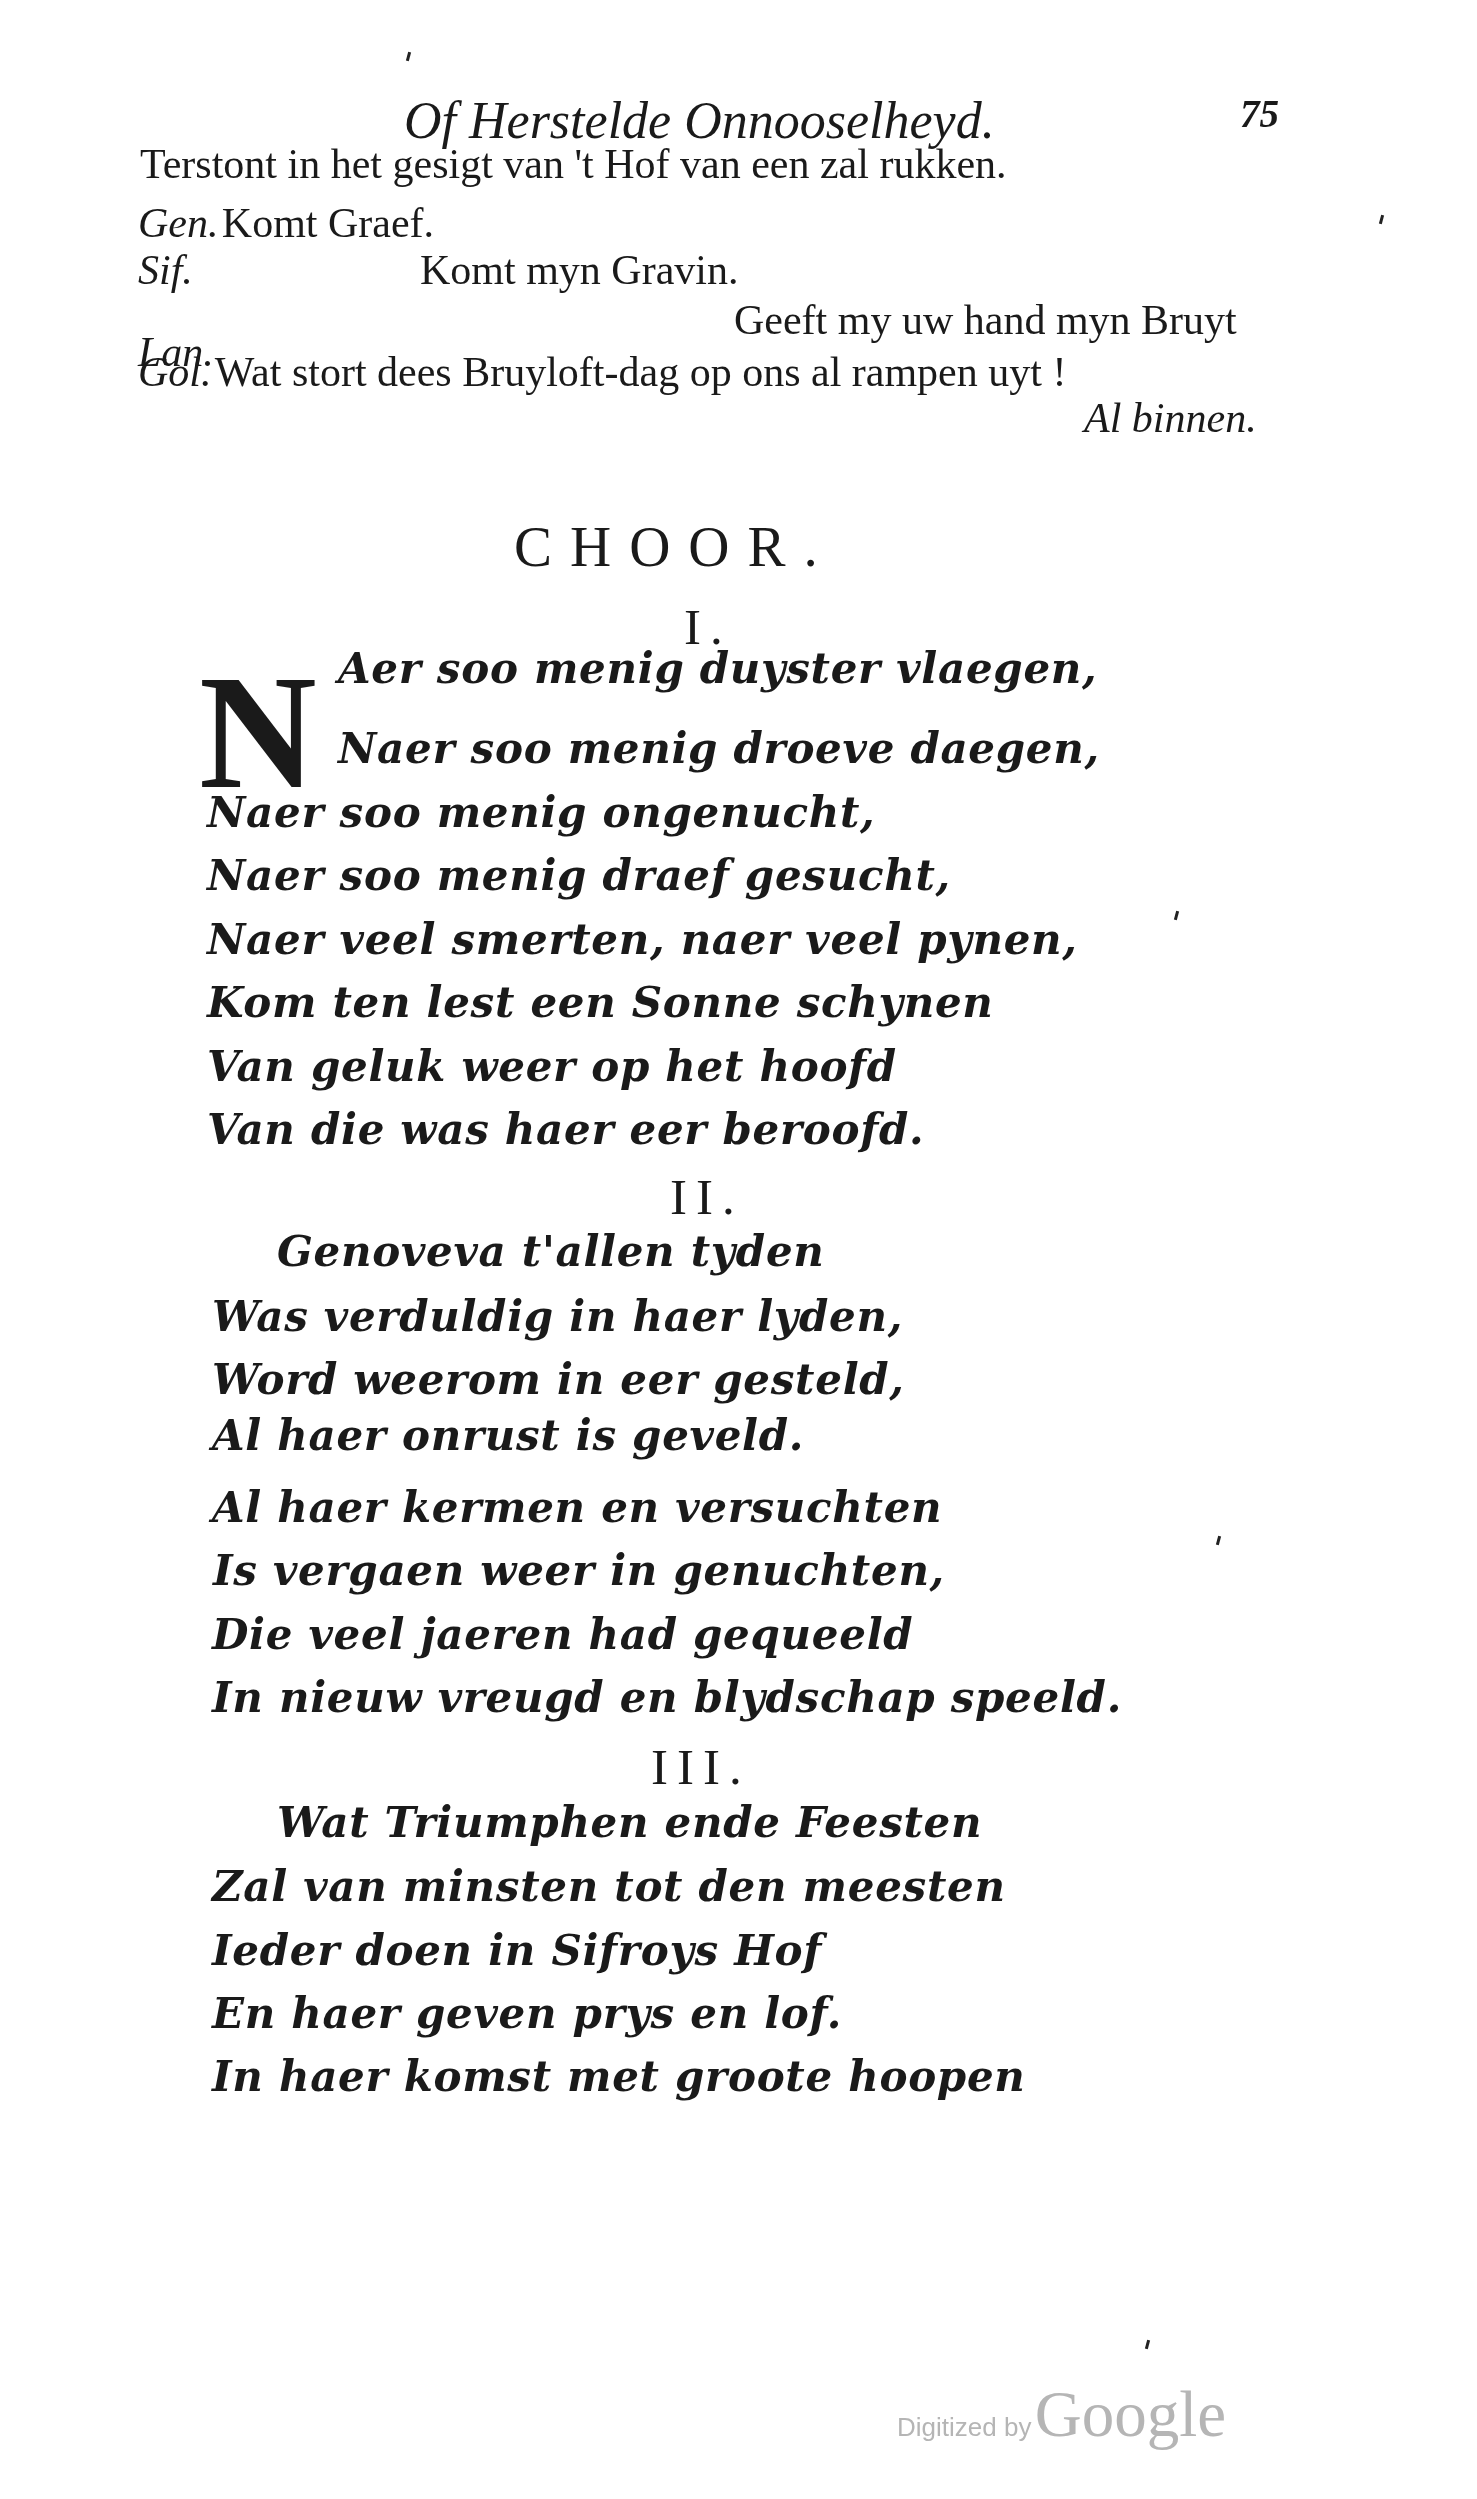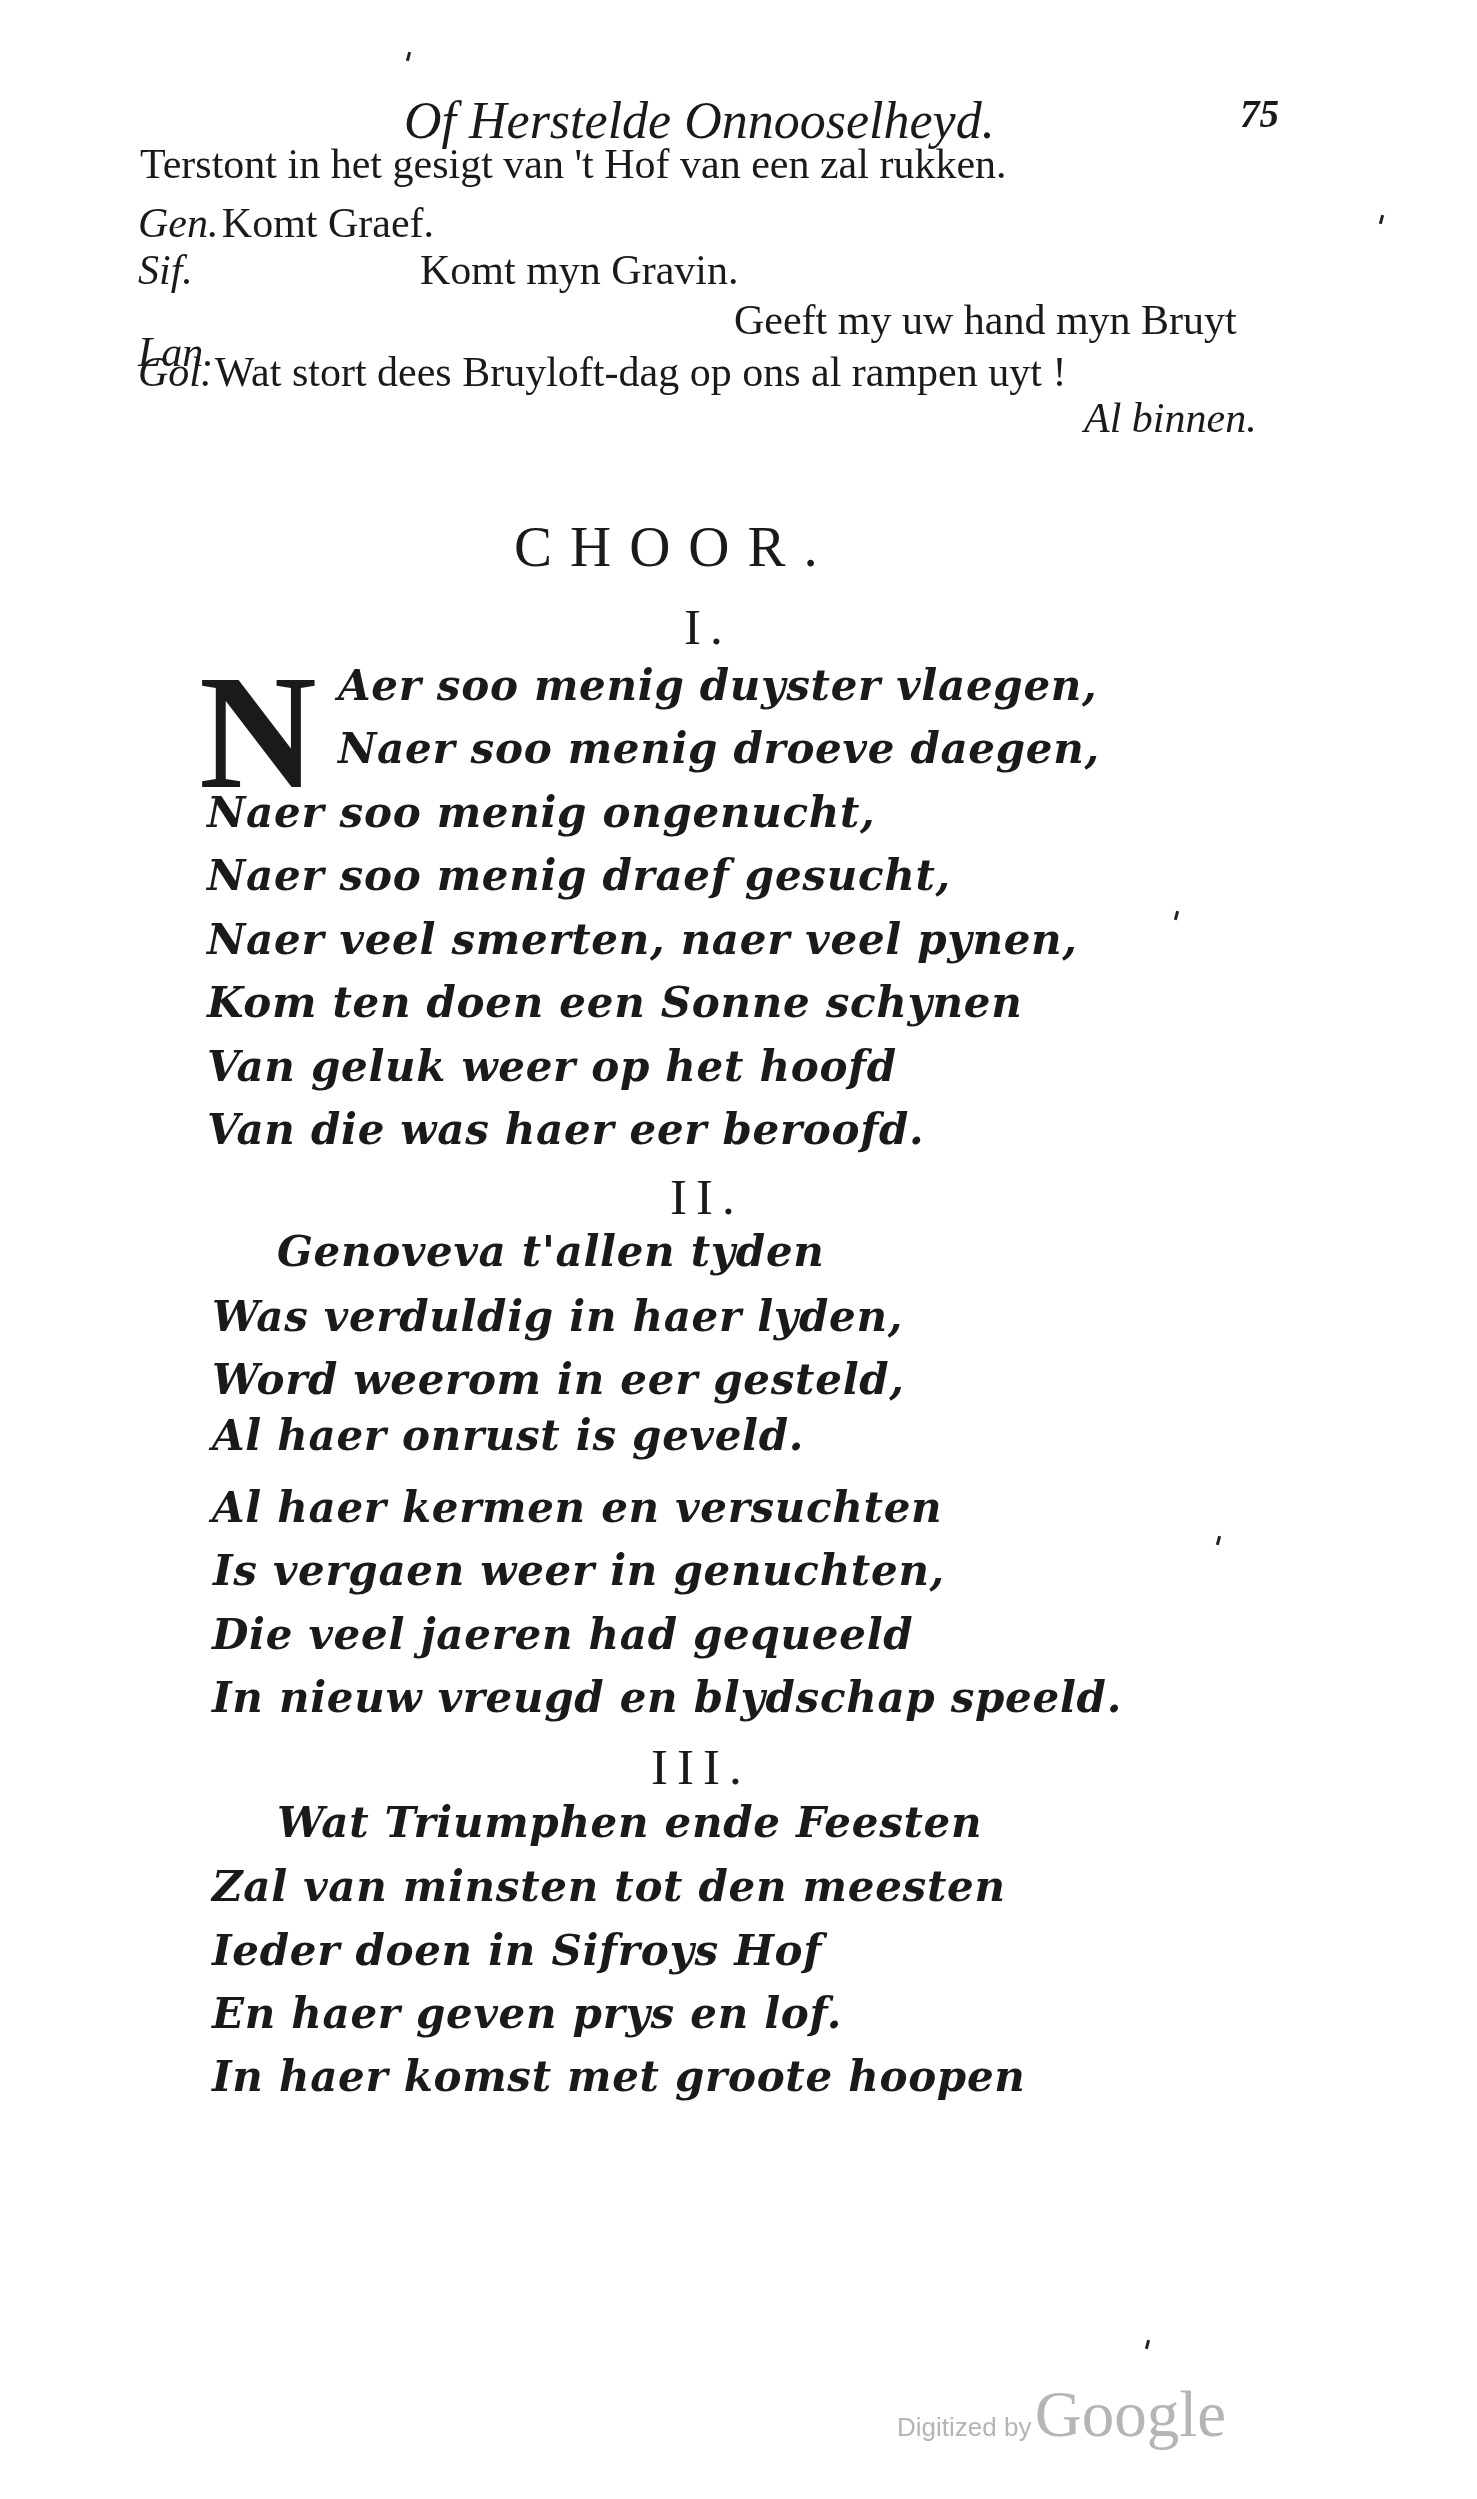--- a/index.html
+++ b/index.html
@@ -49,26 +49,26 @@
     <span class="roman">Wat stort dees Bruyloft-dag op ons al rampen uyt !</span>
   </div>
 
   <div class="abs speaker" style="left:1084px; top:394px;text-align:right;">Al binnen.</div>
 </div>
 
 <div class="abs choor" style="left:514px; top:514px;">CHOOR.</div>
 
 <div class="abs numeral" style="left:684px; top:598px;">I.</div>
 <div class="abs dropcap" style="left:199px; top:651px;">N</div>
-<div class="abs verse" style="left:338px; top:661px;">Aer soo menig duyster vlaegen,</div>
+<div class="abs verse" style="left:338px; top:644px;">Aer soo menig duyster vlaegen,</div>
 <div class="abs verse" style="left:338px; top:724px;">Naer soo menig droeve daegen,</div>
 <div class="abs verse" style="left:207px; top:788px;">Naer soo menig ongenucht,</div>
 <div class="abs verse" style="left:207px; top:851px;">Naer soo menig draef gesucht,</div>
 <div class="abs verse" style="left:207px; top:915px;">Naer veel smerten, naer veel pynen,</div>
-<div class="abs verse" style="left:207px; top:978px;">Kom ten doen een Sonne schynen</div>
+<div class="abs verse" style="left:207px; top:978px;">Kom ten lest een Sonne schynen</div>
 <div class="abs verse" style="left:207px; top:1042px;">Van geluk weer op het hoofd</div>
 <div class="abs verse" style="left:207px; top:1105px;">Van die was haer eer beroofd.</div>
 
 <div class="abs numeral" style="left:670px; top:1168px;">II.</div>
 <div class="abs verse" style="left:277px; top:1227px;">Genoveva t'allen tyden</div>
 <div class="abs verse" style="left:212px; top:1292px;">Was verduldig in haer lyden,</div>
 <div class="abs verse" style="left:212px; top:1355px;">Word weerom in eer gesteld,</div>
 <div class="abs verse" style="left:212px; top:1411px;">Al haer onrust is geveld.</div>
 <div class="abs verse" style="left:212px; top:1483px;">Al haer kermen en versuchten</div>
 <div class="abs verse" style="left:213px; top:1546px;">Is vergaen weer in genuchten,</div>

